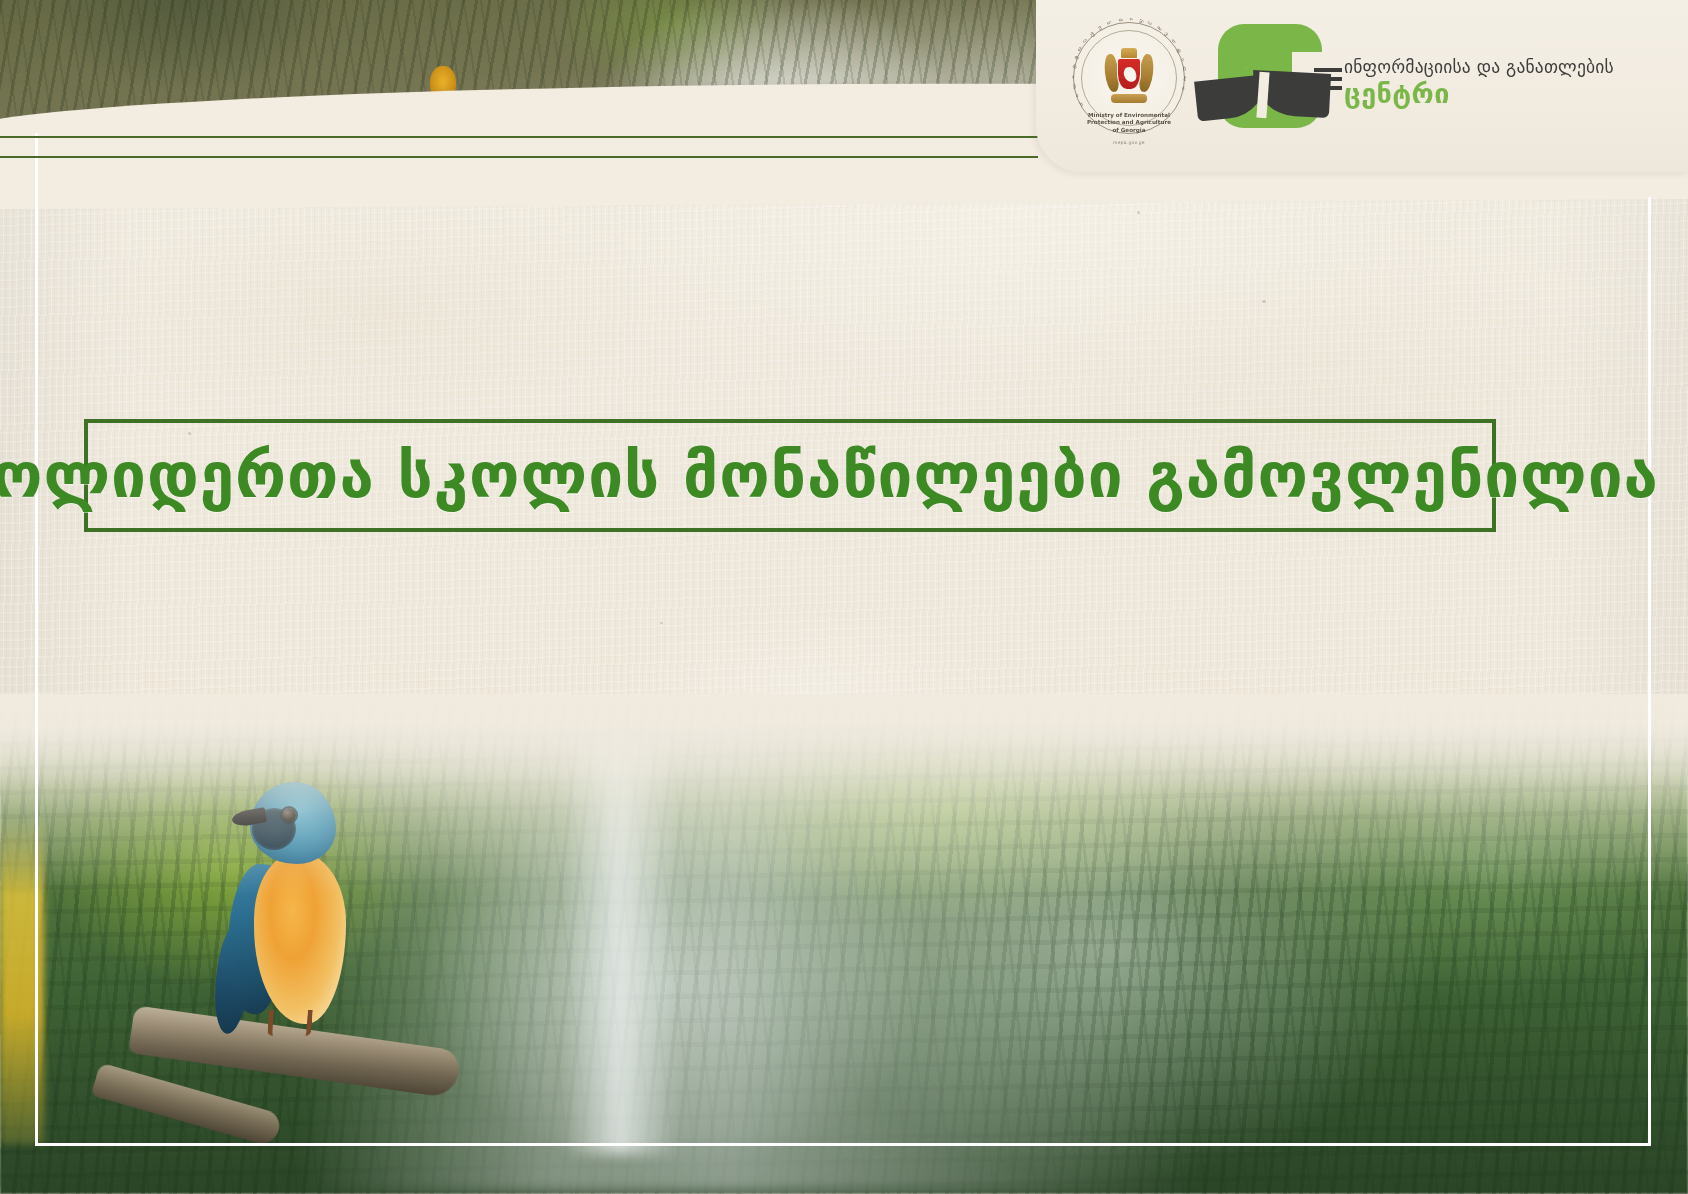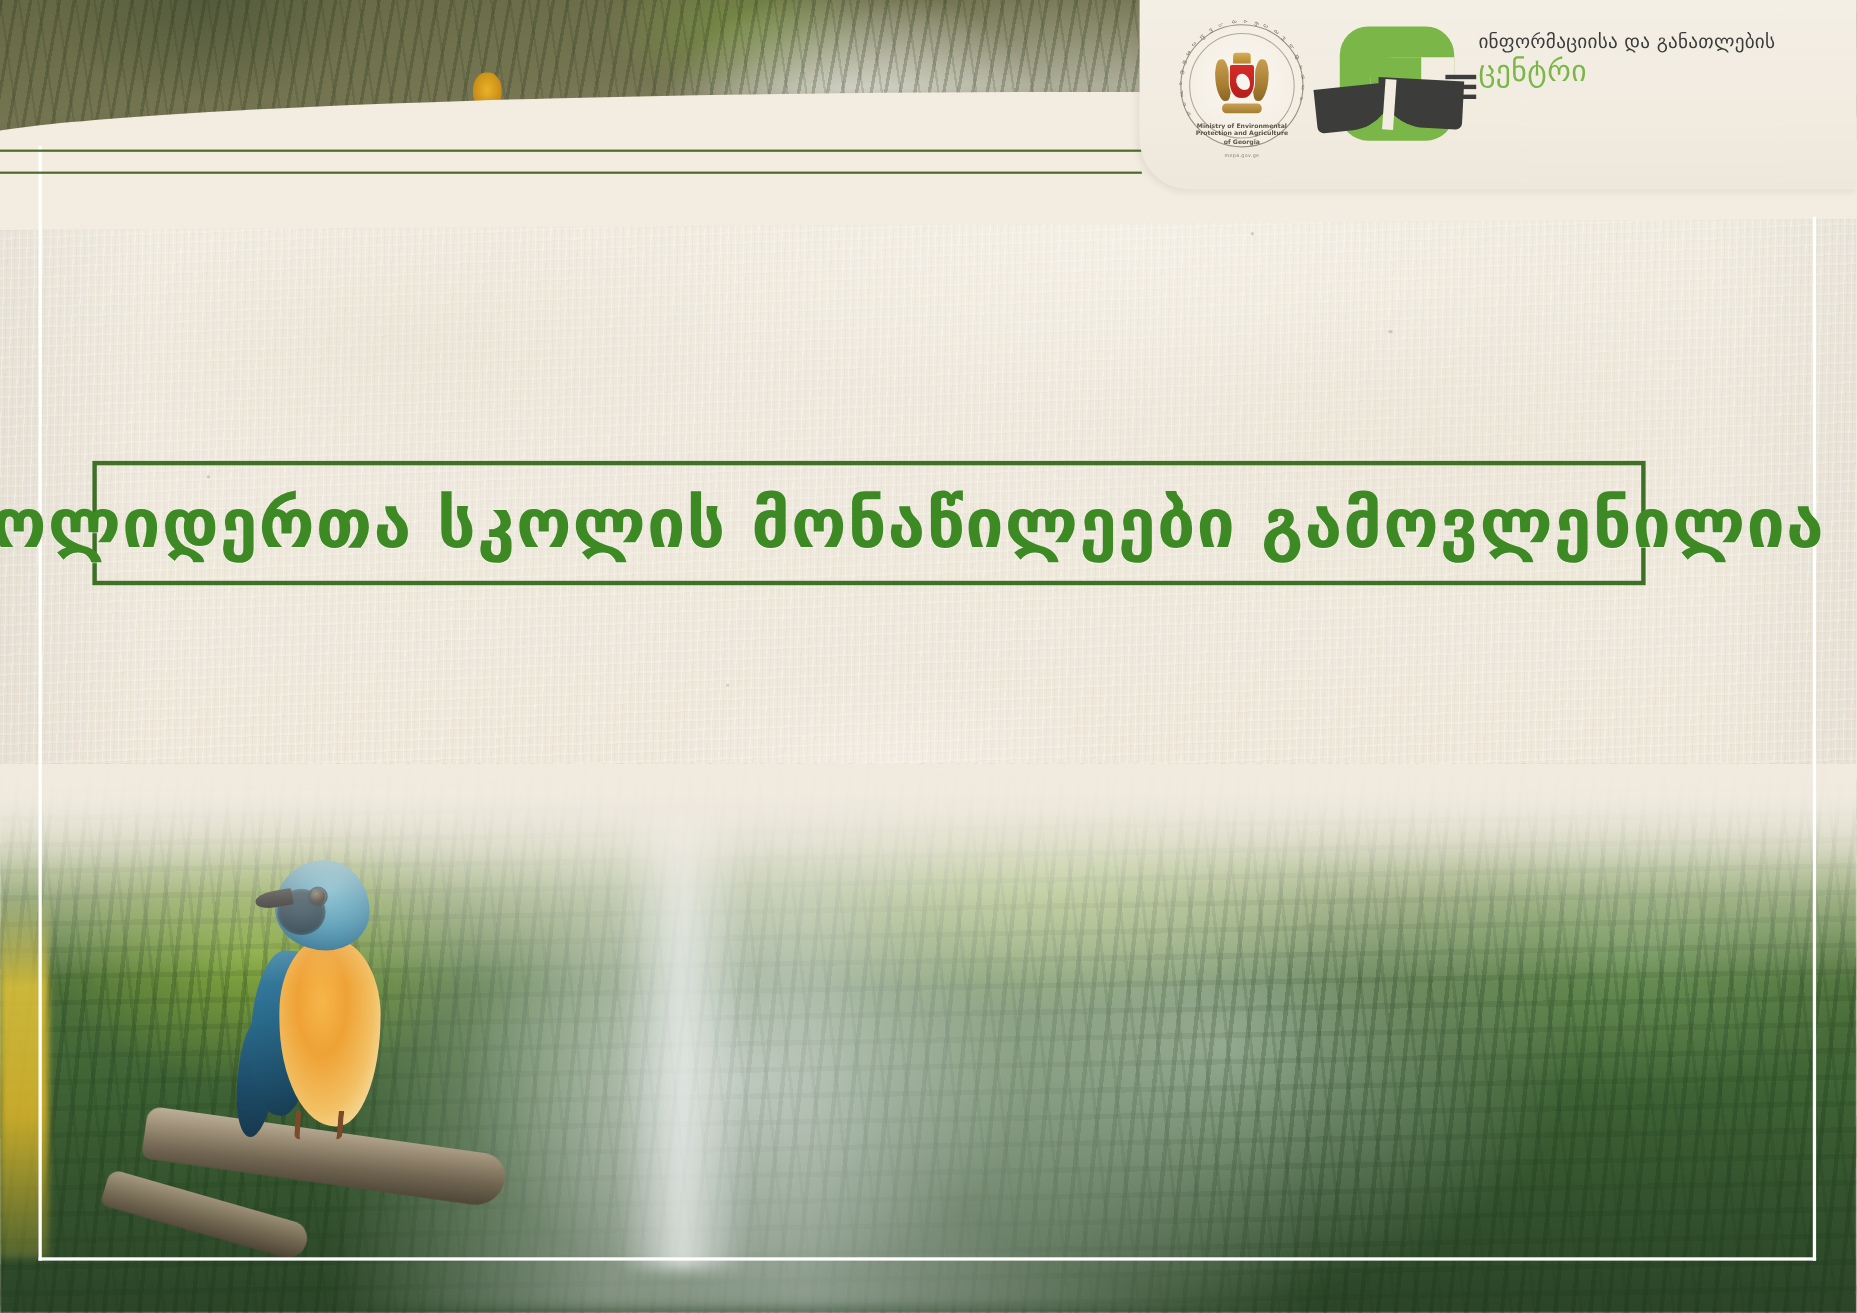--- a/index.html
+++ b/index.html
@@ -449,27 +449,29 @@
     color: #7ab648;
     letter-spacing: .4px;
     white-space: nowrap;
   }
   .eiec .w2 {
     font-size: 17.5px;
     line-height: 22px;
     color: #3c3c3b;
     letter-spacing: .2px;
     white-space: nowrap;
+    margin-top: 28px;
   }
   .eiec .w3 {
     font-size: 27px;
     line-height: 31px;
     color: #7ab648;
     letter-spacing: .4px;
     white-space: nowrap;
+    font-weight: bold;
   }
 
   
   .headline-box {
     position: absolute;
     left: 84px; top: 419px;
     width: 1412px; height: 113px;
     border: 4px solid #3e7026;
     display: flex;
     align-items: center;

